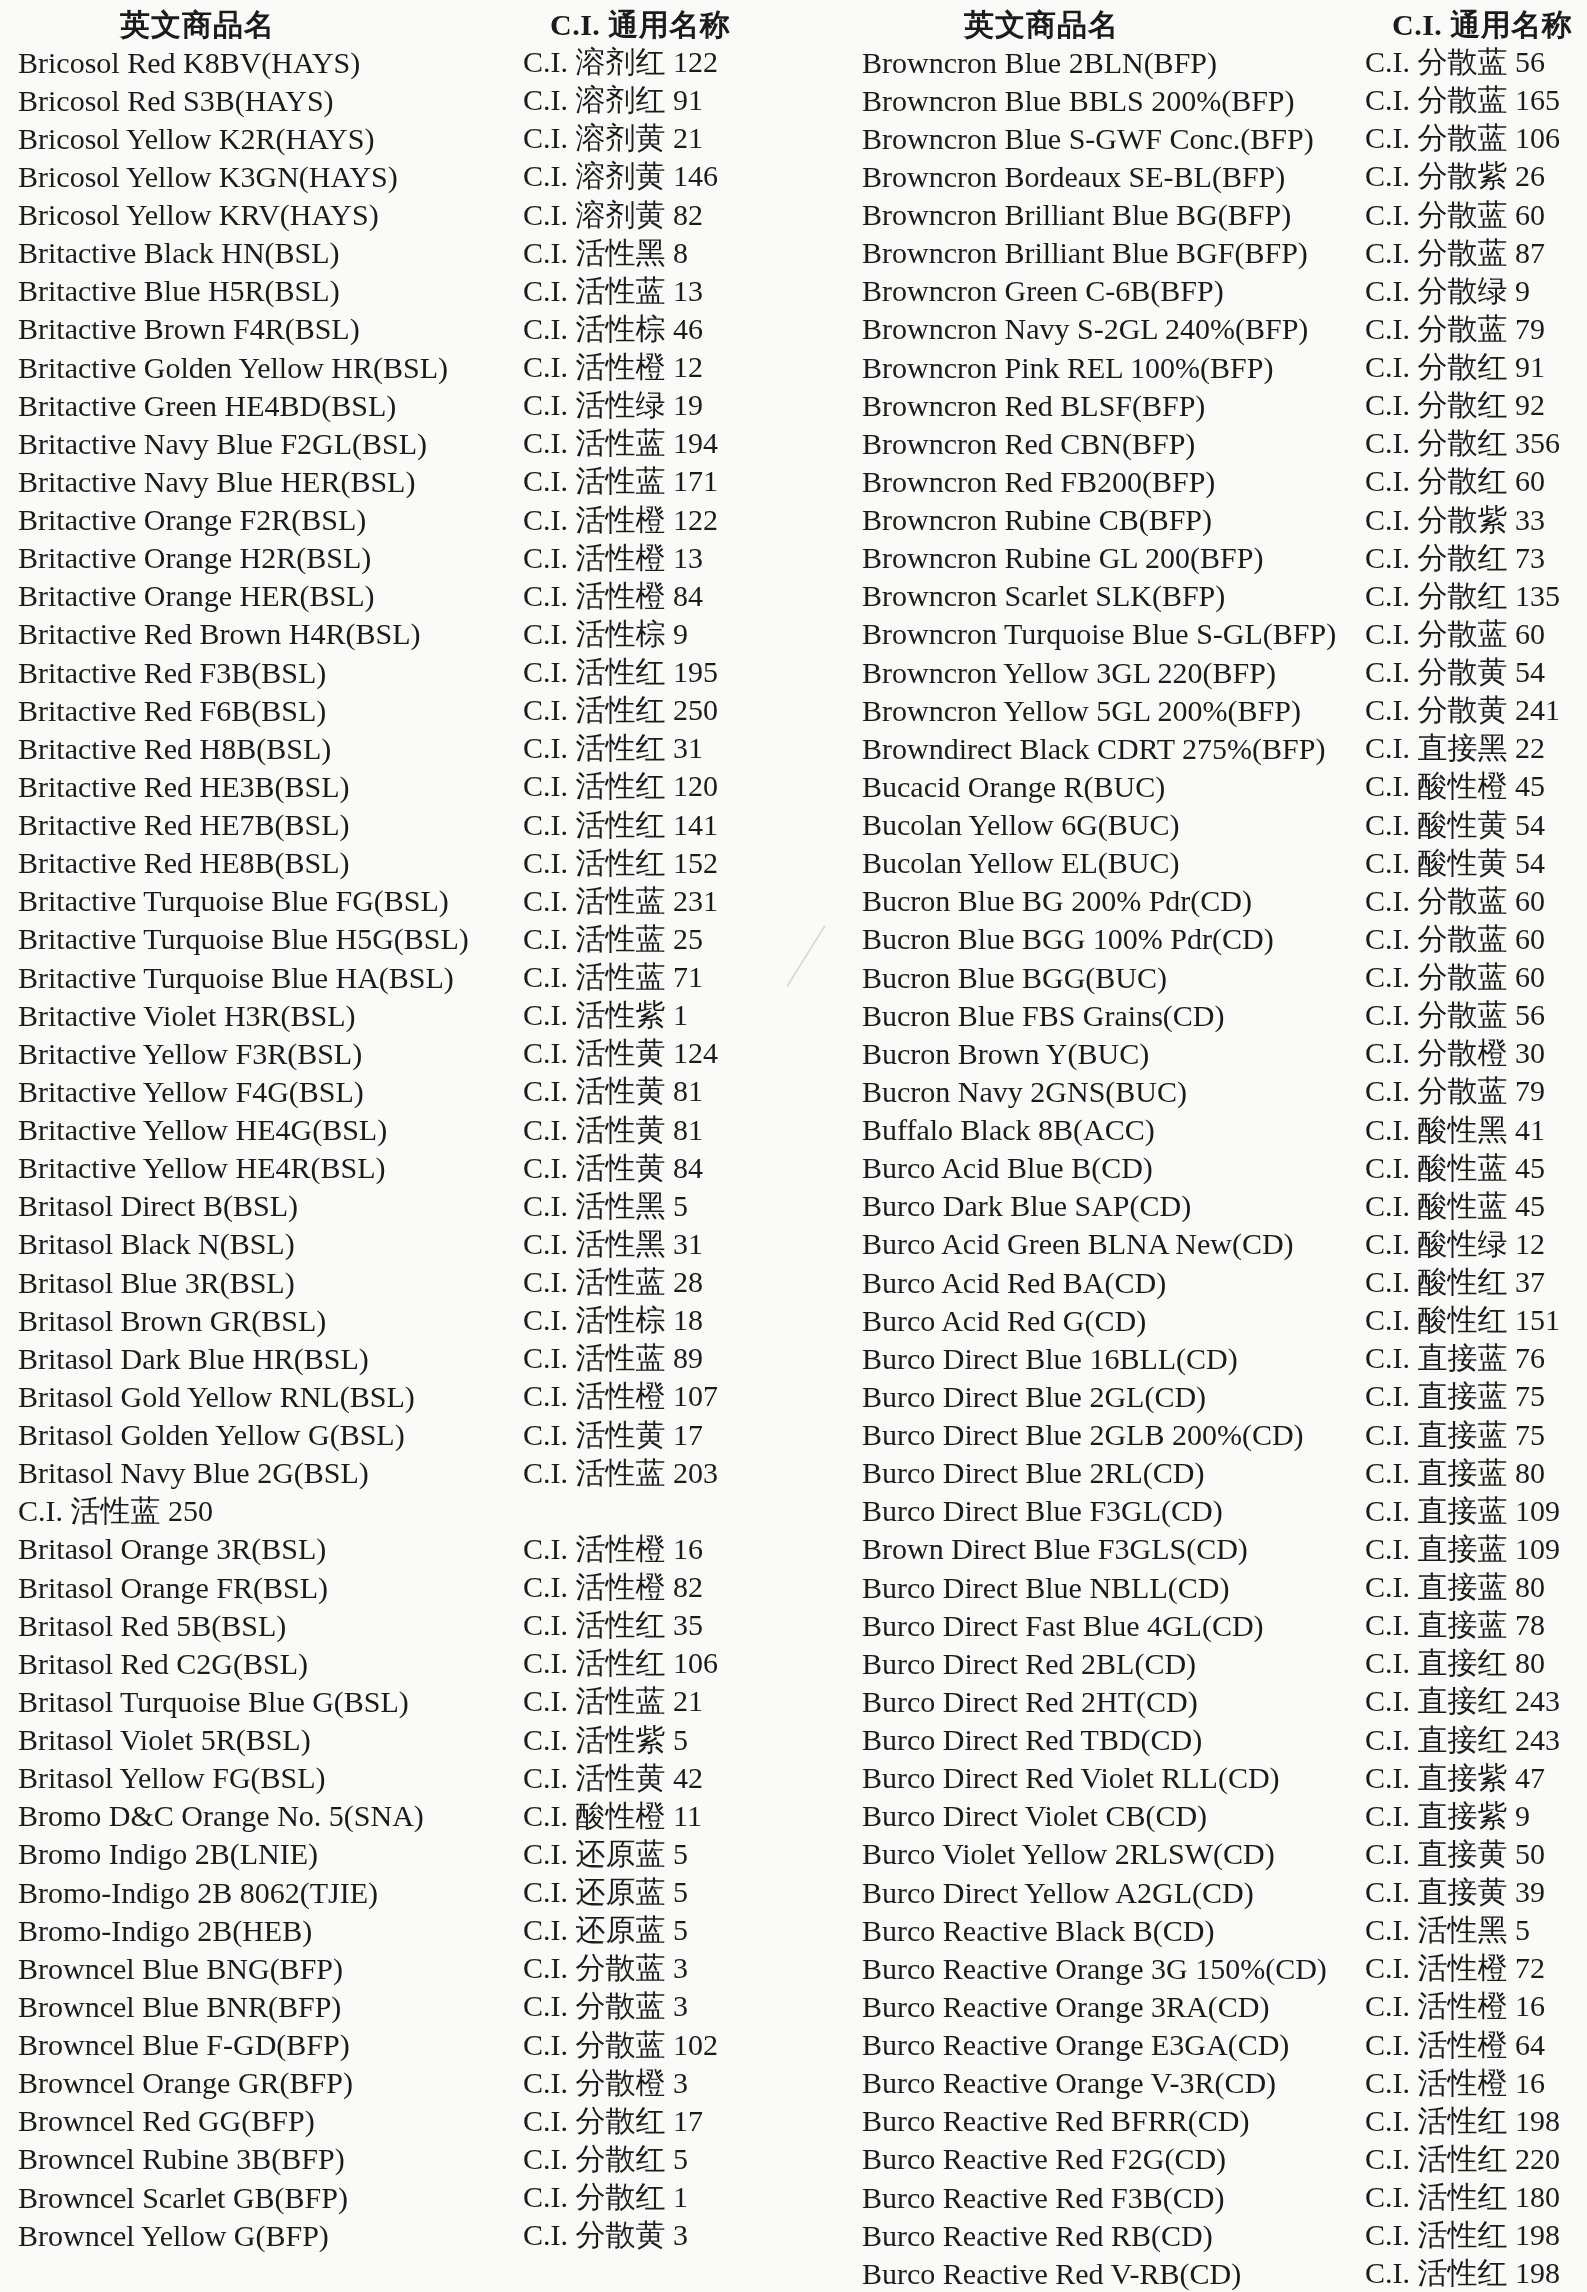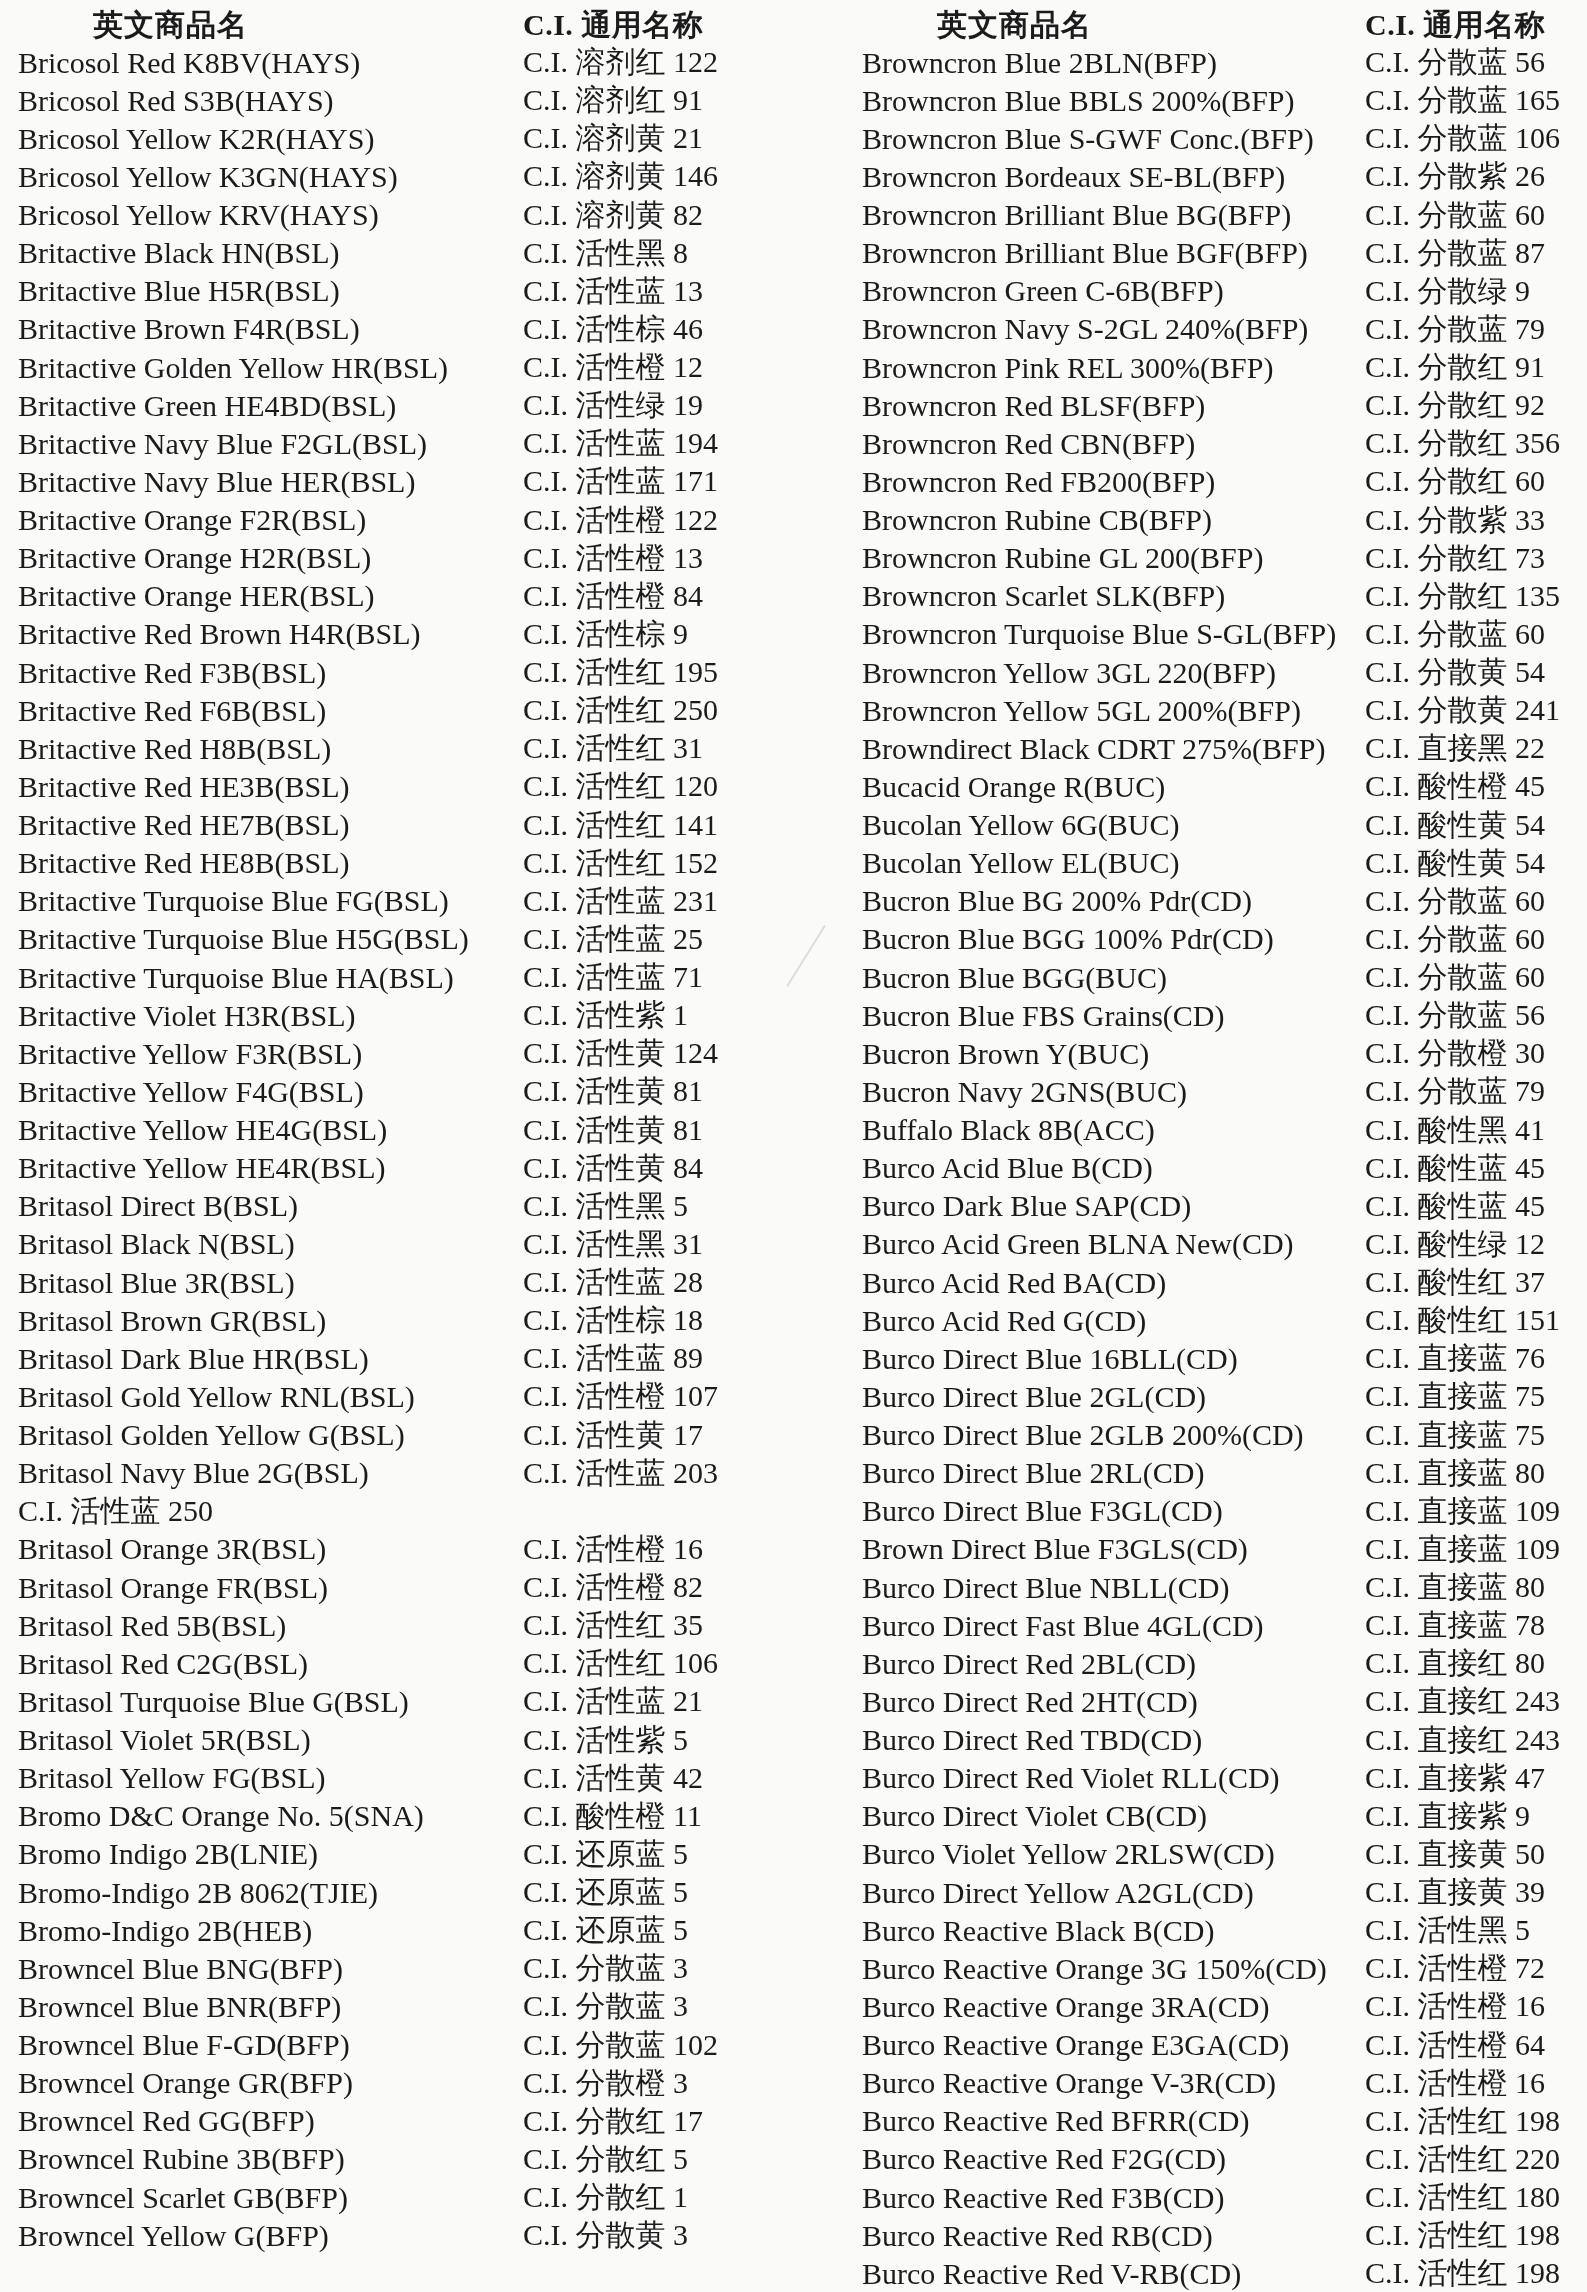--- a/index.html
+++ b/index.html
@@ -30,20 +30,21 @@
     display:grid;
     grid-template-columns:var(--namew) 1fr;
     padding-left:var(--indent);
     white-space:nowrap;
     align-items:center;
   }
   .header-row{
     height:37px;
     font-weight:bold;
     font-size:30px;
+    margin-left:27px;
   }
   .h-name{padding-left:75px;letter-spacing:1px;}
   .h-ci{letter-spacing:0.5px;}
   .row{
     height:38.14px;
     font-size:30px;
   }
   .name,.ci{overflow:visible;}
   .artifact{
     position:absolute;
@@ -334,21 +335,21 @@
         </div>
         <div class="row">
           <span class="name">Browncron Green C-6B(BFP)</span>
           <span class="ci">C.I. 分散绿 9</span>
         </div>
         <div class="row">
           <span class="name">Browncron Navy S-2GL 240%(BFP)</span>
           <span class="ci">C.I. 分散蓝 79</span>
         </div>
         <div class="row">
-          <span class="name">Browncron Pink REL 300%(BFP)</span>
+          <span class="name">Browncron Pink REL 100%(BFP)</span>
           <span class="ci">C.I. 分散红 91</span>
         </div>
         <div class="row">
           <span class="name">Browncron Red BLSF(BFP)</span>
           <span class="ci">C.I. 分散红 92</span>
         </div>
         <div class="row">
           <span class="name">Browncron Red CBN(BFP)</span>
           <span class="ci">C.I. 分散红 356</span>
         </div>

